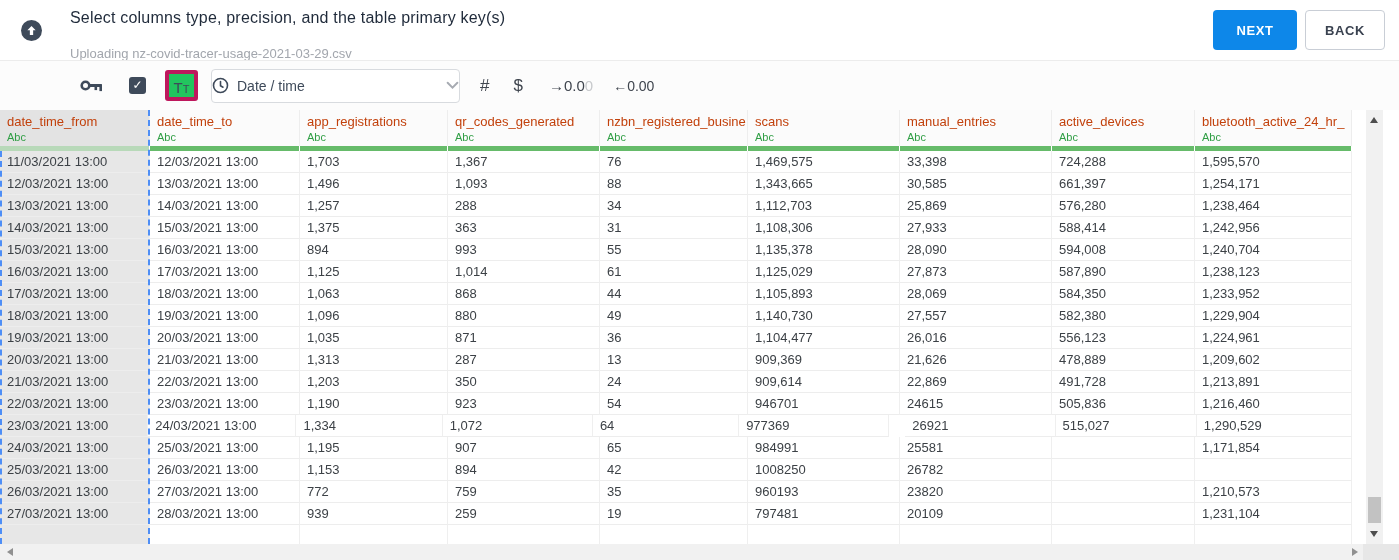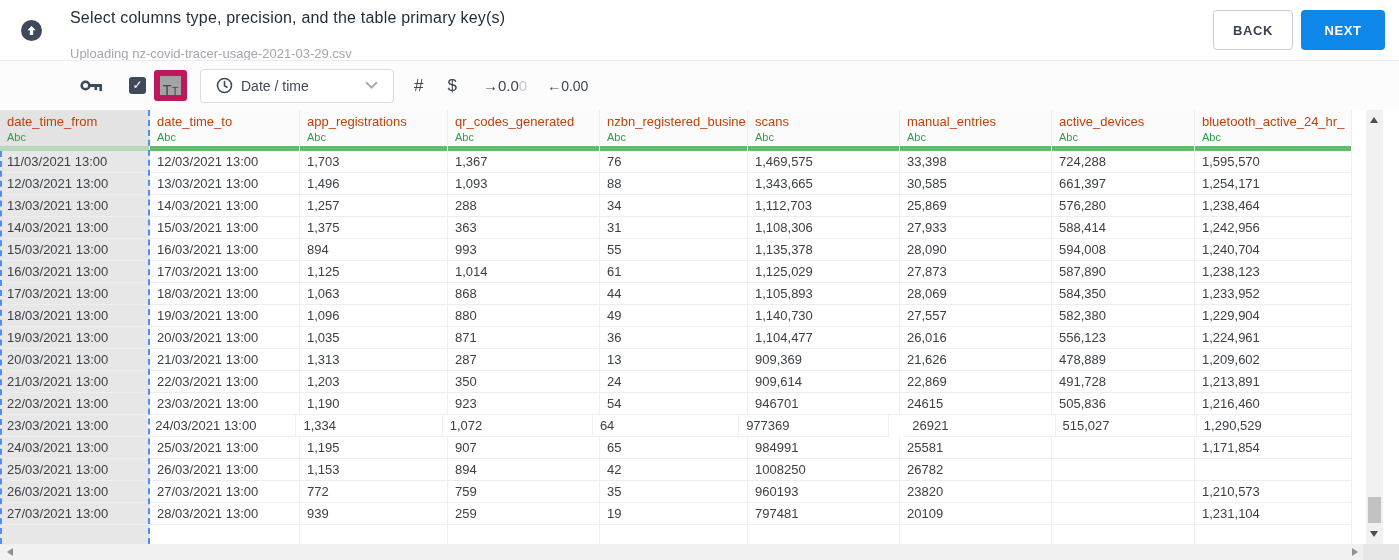--- a/index.html
+++ b/index.html
@@ -18,25 +18,25 @@
          font-family:inherit; cursor:pointer; }
   .btn-back { width:80px; background:#fff; border:1px solid #c9ced6; color:#3a4250; }
   .btn-next { width:84px; background:#0d87e9; border:none; color:#fff; }
 
   
   .toolbar { position:absolute; top:60px; left:0; right:0; height:50px; background:#fcfcfc;
              border-top:1px solid #ececec; display:flex; align-items:center; }
   .key-wrap { margin-left:80px; display:flex; align-items:center; }
   .checkbox { margin-left:26px; width:17px; height:17px; background:#3e4a5a; border-radius:3px;
               color:#fff; font-size:12px; line-height:17px; text-align:center; cursor:pointer; }
-  .tt-btn { margin-left:8px; width:33px; height:31px; background:#a3a3a3; border:6px solid #be185d;
+  .tt-btn { margin-left:19px; width:33px; height:31px; background:#22c55e; border:4px solid #be185d;
             border-radius:3px; color:#3e4a5a; text-align:center; line-height:28px; cursor:pointer; }
   .tt-big { font-size:15px; } .tt-small { font-size:11px; }
-  .select { margin-left:13px; width:194px; height:34px; background:#fff; border:1px solid #d8dbdf;
-            border-radius:4px; display:flex; align-items:center; padding:0 15px; cursor:pointer; }
+  .select { margin-left:13px; width:249px; height:34px; background:#fff; border:1px solid #d8dbdf;
+            border-radius:4px; display:flex; align-items:center; padding:0 0; cursor:pointer; }
   .select-label { font-size:14px; color:#3e4a5a; margin-left:8px; flex:1; }
   .hash { margin-left:20px; font-size:17px; color:#3f454e; cursor:pointer; }
   .dollar { margin-left:24px; font-size:17px; color:#3f454e; cursor:pointer; }
   .dec { margin-left:26px; font-size:15px; color:#3f454e; cursor:pointer; }
   .dec .light { color:#c7c9cc; }
   .inc { margin-left:20px; font-size:14px; color:#3f454e; cursor:pointer; }
 
   
   .thead { position:absolute; top:110px; left:0; width:1352px; height:36px; display:flex; background:#fbfbfb; }
   .th { border-right:1px solid #ededed; padding:4px 0 0 7px; overflow:hidden; cursor:pointer; }
@@ -78,22 +78,22 @@
 
   <div class="header">
     <div class="upload-badge">
       <svg width="11" height="11" viewBox="0 0 12 12">
           <path d="M6 1 L10.5 5.6 H7.8 V11 H4.2 V5.6 H1.5 Z" fill="#fff"></path>
         </svg>
     </div>
     <div class="title">Select columns type, precision, and the table primary key(s)</div>
     <div class="subtitle">Uploading nz-covid-tracer-usage-2021-03-29.csv</div>
     <div class="actions">
+      <button class="btn btn-next">NEXT</button>
       <button class="btn btn-back">BACK</button>
-      <button class="btn btn-next">NEXT</button>
     </div>
   </div>
 
   <div class="toolbar">
     <span class="key-wrap">
       <svg width="23" height="15" viewBox="0 0 23 15">
         <circle cx="5.5" cy="7.5" r="3.8" fill="none" stroke="#3e4a5a" stroke-width="2.6"></circle>
         <rect x="9" y="6.1" width="13" height="2.8" rx="0.5" fill="#3e4a5a"></rect>
         <rect x="14.5" y="8.5" width="2.6" height="3.6" fill="#3e4a5a"></rect>
         <rect x="19.4" y="8.5" width="2.6" height="4.6" fill="#3e4a5a"></rect>

